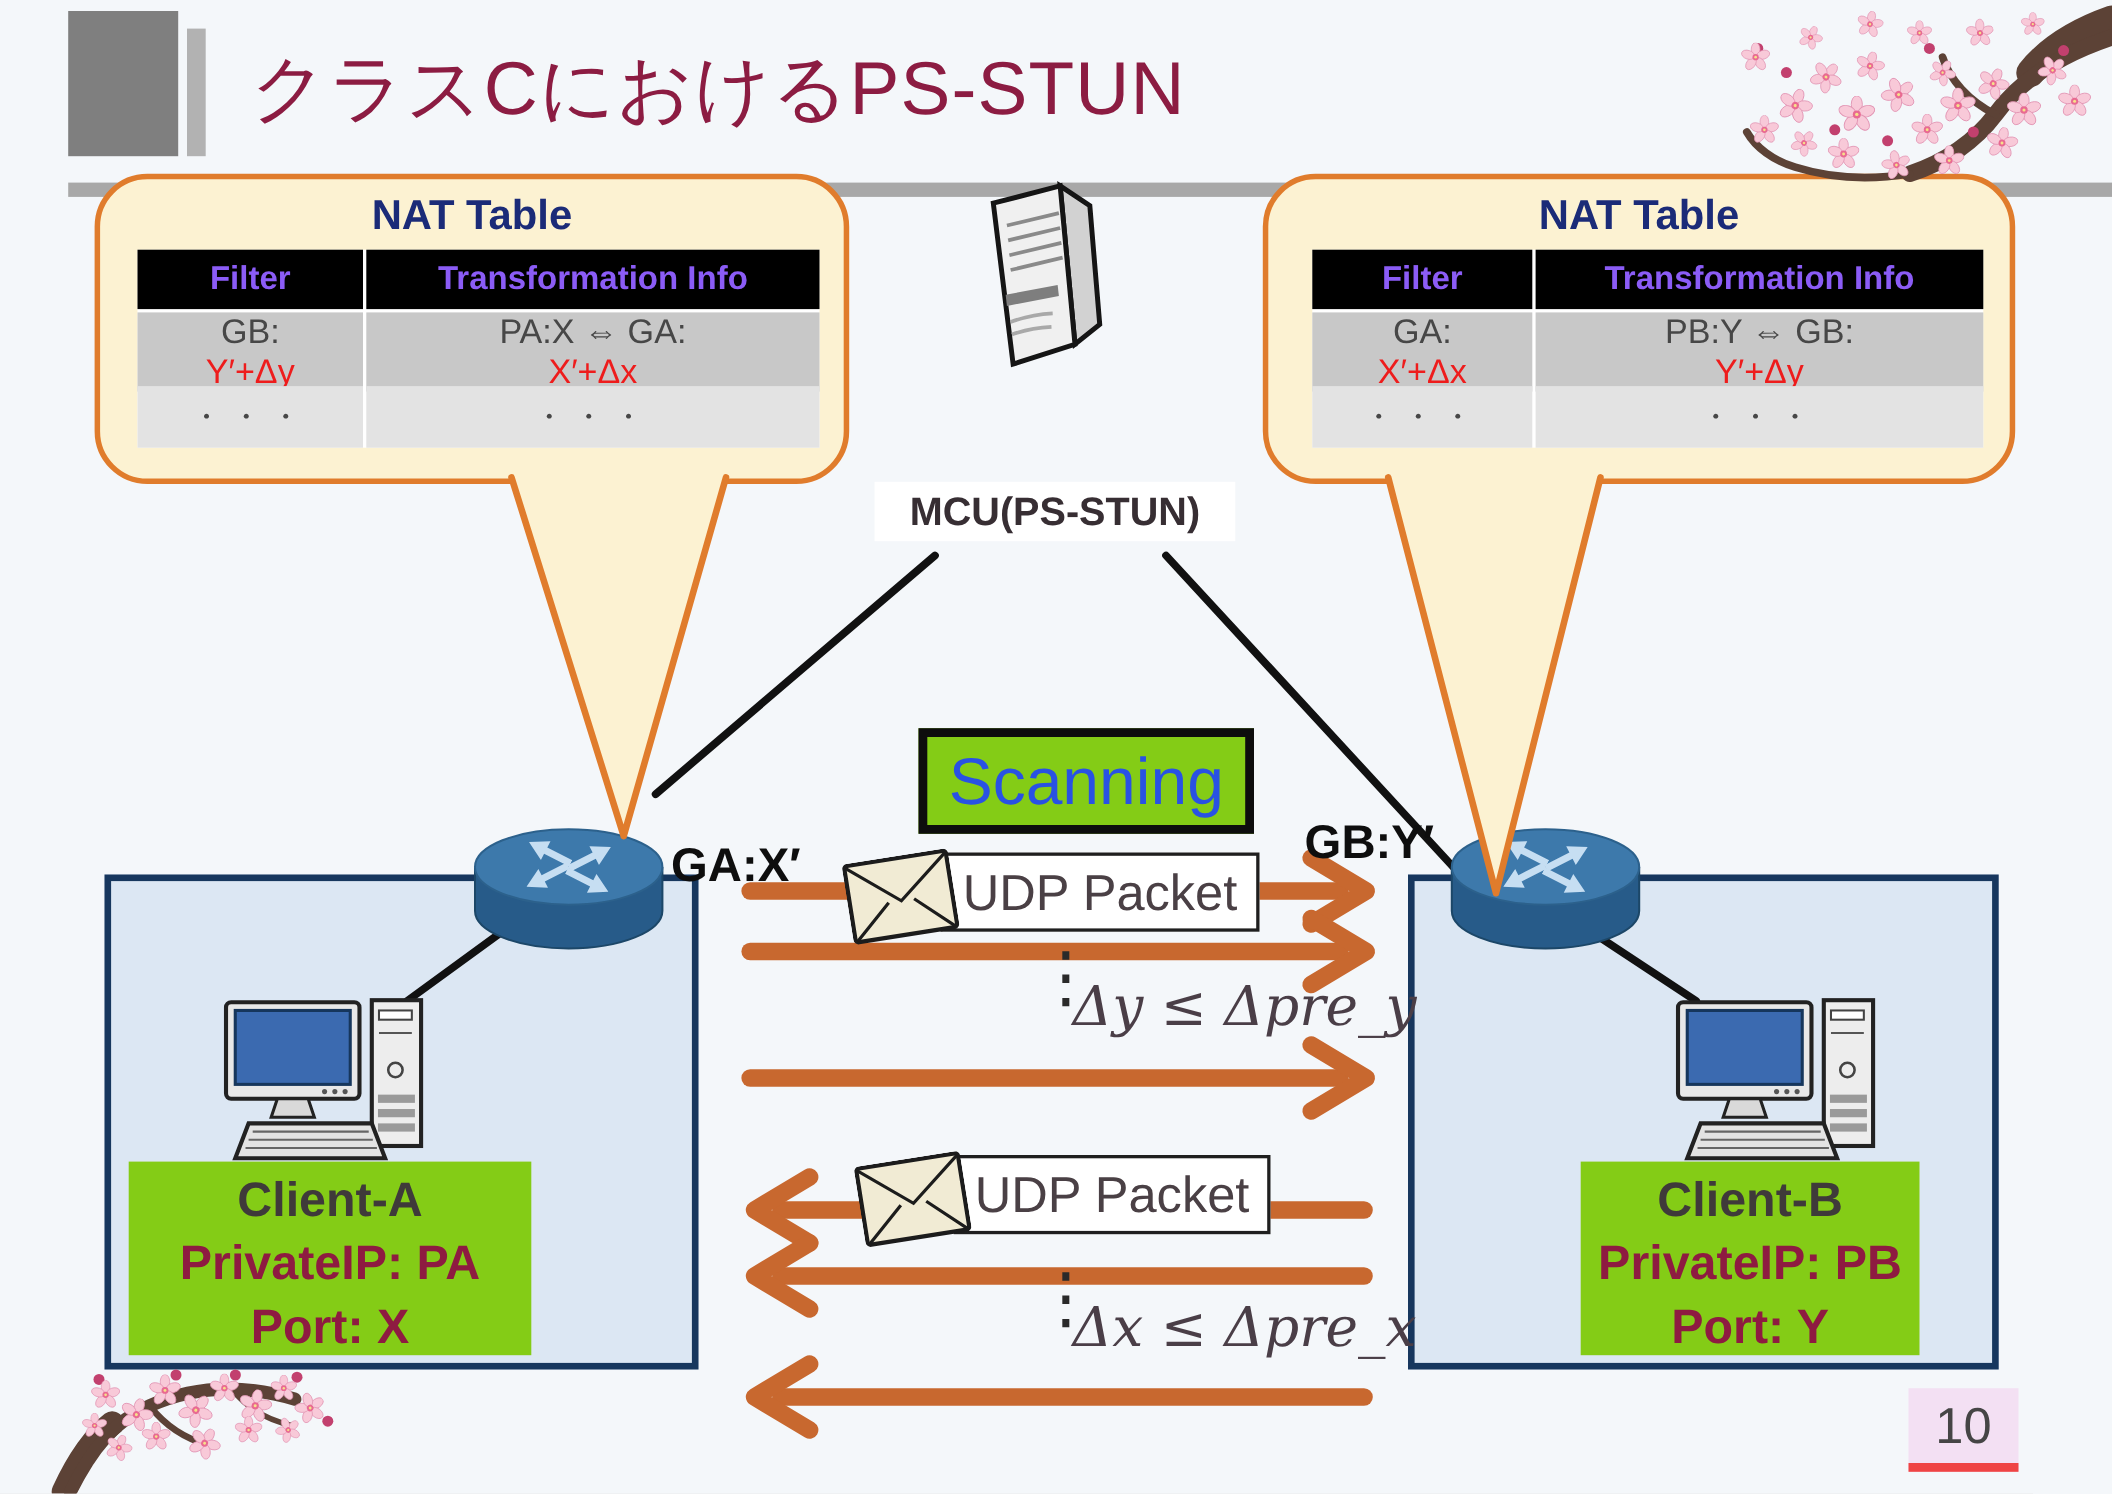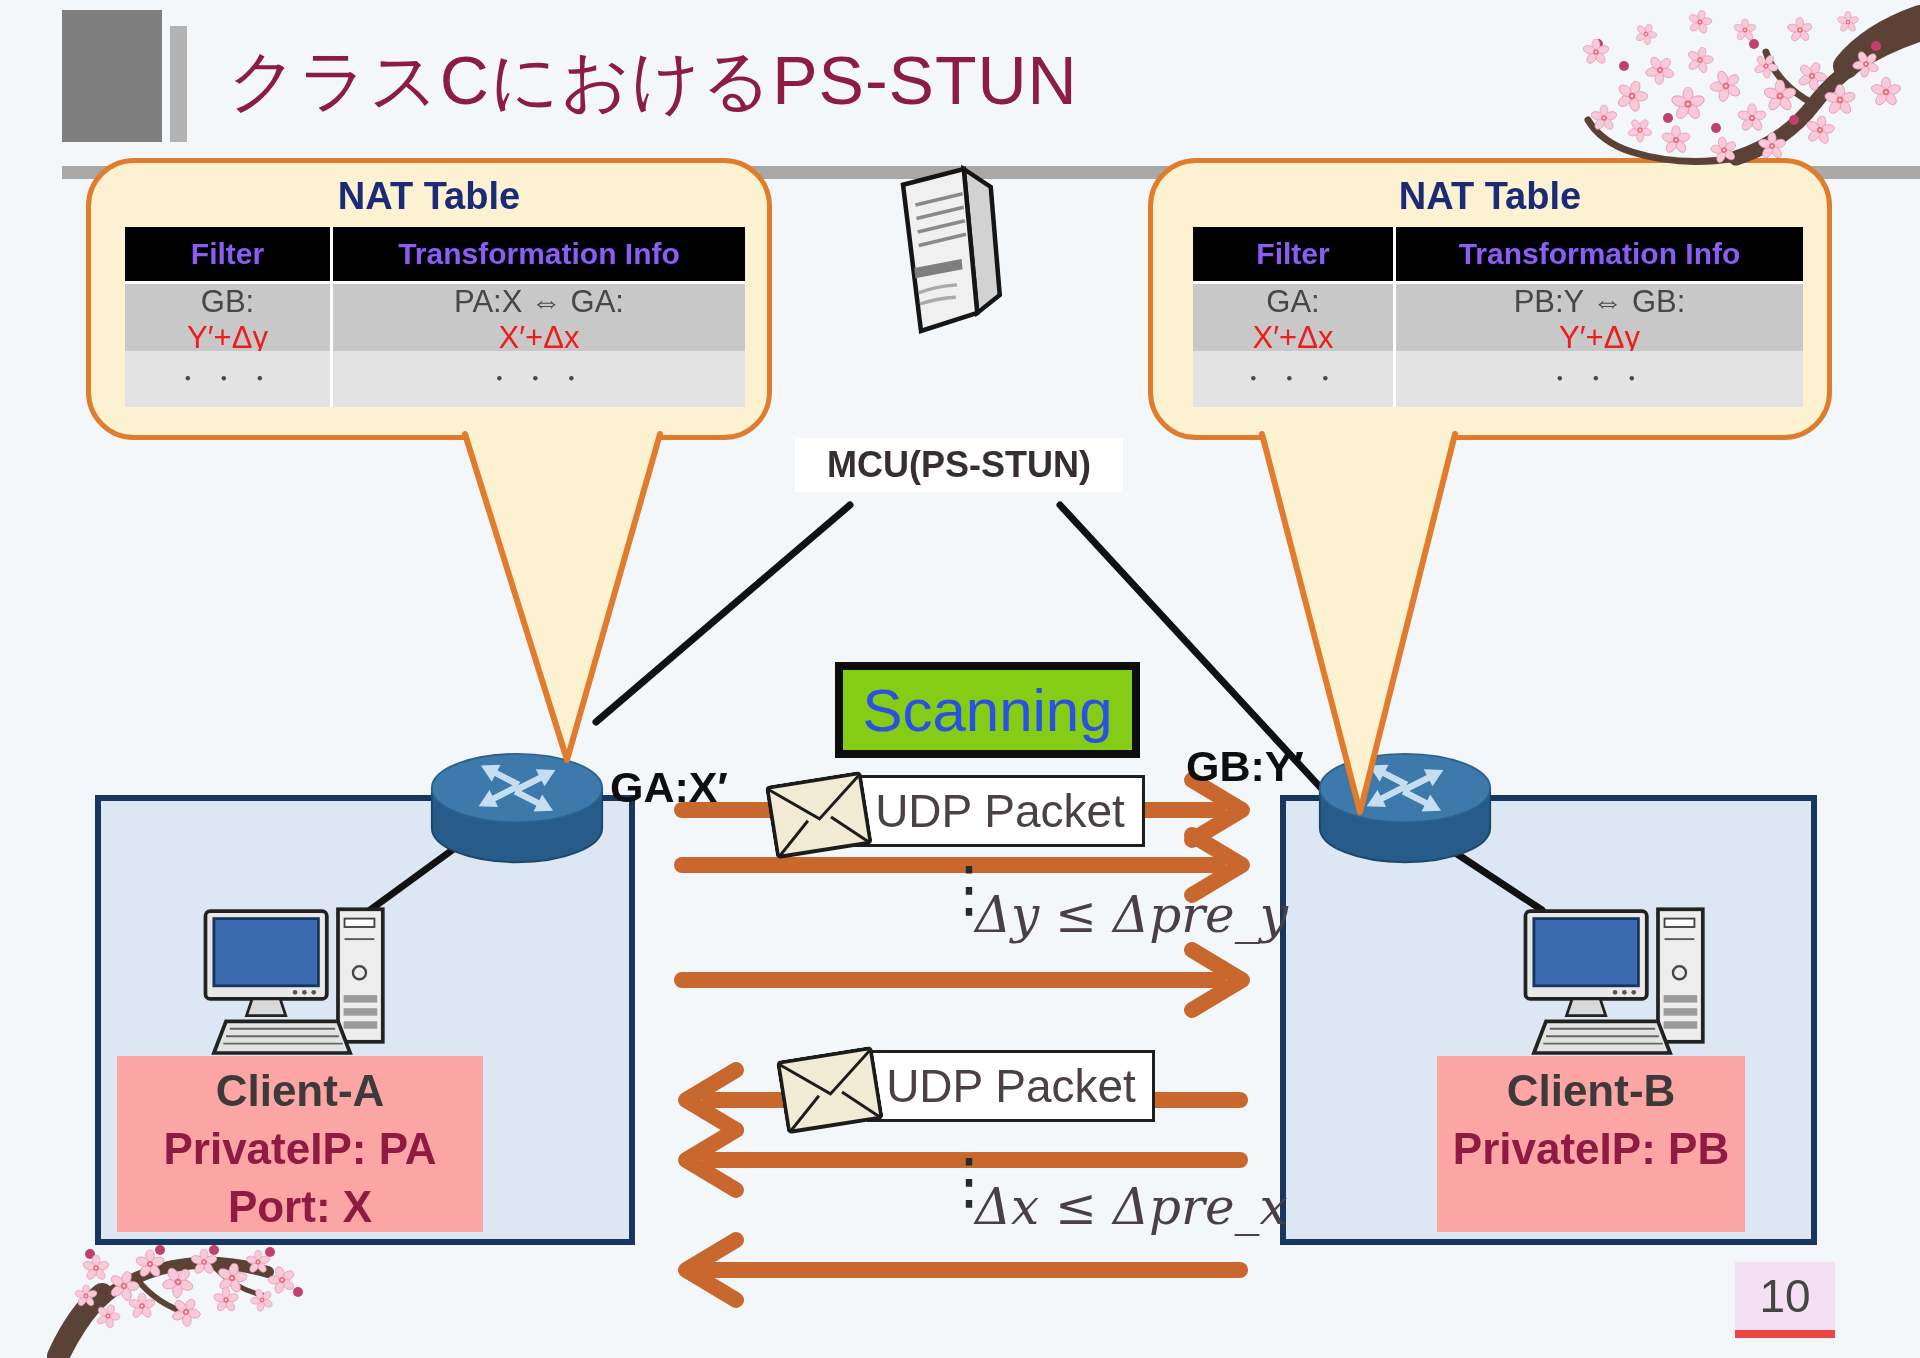--- a/index.html
+++ b/index.html
@@ -44,21 +44,21 @@
   .router-label{font-size:43px;font-weight:bold;color:#0E0E0E;white-space:nowrap;}
   #router-label-left{left:610px;top:763px;}
   #router-label-right{left:1186px;top:742px;}
   .formula{font-family:"DejaVu Serif","Liberation Serif",serif;font-style:italic;font-size:50px;color:#4A3E47;white-space:nowrap;}
   #formula-1{left:975px;top:886px;}
   #formula-2{left:975px;top:1178px;}
   .vdots{font-size:62px;color:#2A2A2A;line-height:1.05;}
   #vdots-1{left:938px;top:856px;}
   #vdots-2{left:938px;top:1148px;}
   
-  .client-box{background:#fca5a5;text-align:center;font-weight:bold;font-size:44px;line-height:58px;padding-top:6px;box-sizing:border-box;}
+  .client-box{background:#84cc16;text-align:center;font-weight:bold;font-size:44px;line-height:58px;padding-top:6px;box-sizing:border-box;}
   #client-a-box{left:117px;top:1056px;width:366px;height:176px;}
   #client-b-box{left:1437px;top:1056px;width:308px;height:176px;}
   .client-name{color:#3F3A3A;}
   .client-maroon{color:#8E1B41;}
   
   #page-number{left:1735px;top:1262px;width:100px;height:76px;background:#F3E0F3;border-bottom:8px solid #ef4444;
                box-sizing:border-box;display:flex;align-items:center;justify-content:center;font-size:46px;color:#454545;}
   svg.layer{left:0;top:0;pointer-events:none;}
   .env{transform:rotate(-9deg);}
 </style>
@@ -237,20 +237,21 @@
   <div class="abs formula" id="formula-2">Δx ≤ Δpre_x</div>
 
   <div class="abs client-box" id="client-a-box">
     <div class="client-name">Client-A</div>
     <div class="client-maroon">PrivateIP: PA</div>
     <div class="client-maroon">Port: X</div>
   </div>
   <div class="abs client-box" id="client-b-box">
     <div class="client-name">Client-B</div>
     <div class="client-maroon">PrivateIP: PB</div>
+    <div class="client-maroon">Port: Y</div>
   </div>
 
   <div class="abs" id="page-number">10</div>
 
   <svg class="abs env" style="left:770px;top:778px;" width="98" height="76" viewBox="0 0 100 78">
       <use href="#envelope" width="100" height="78"></use>
     </svg>
   <svg class="abs env" style="left:781px;top:1053px;" width="98" height="76" viewBox="0 0 100 78">
       <use href="#envelope" width="100" height="78"></use>
     </svg>

